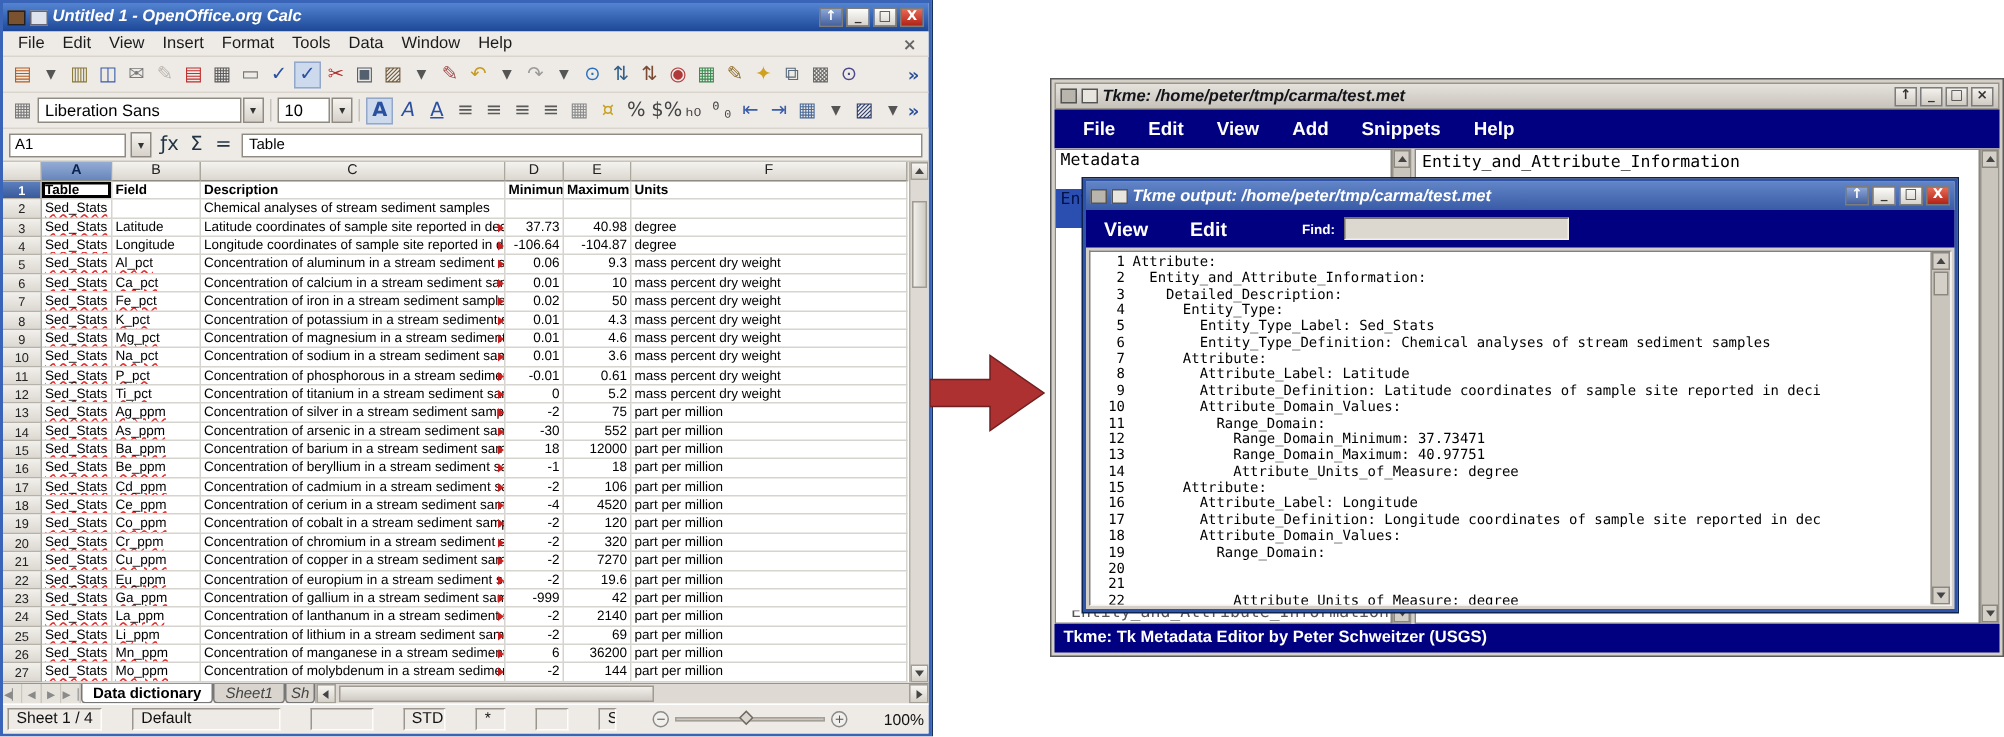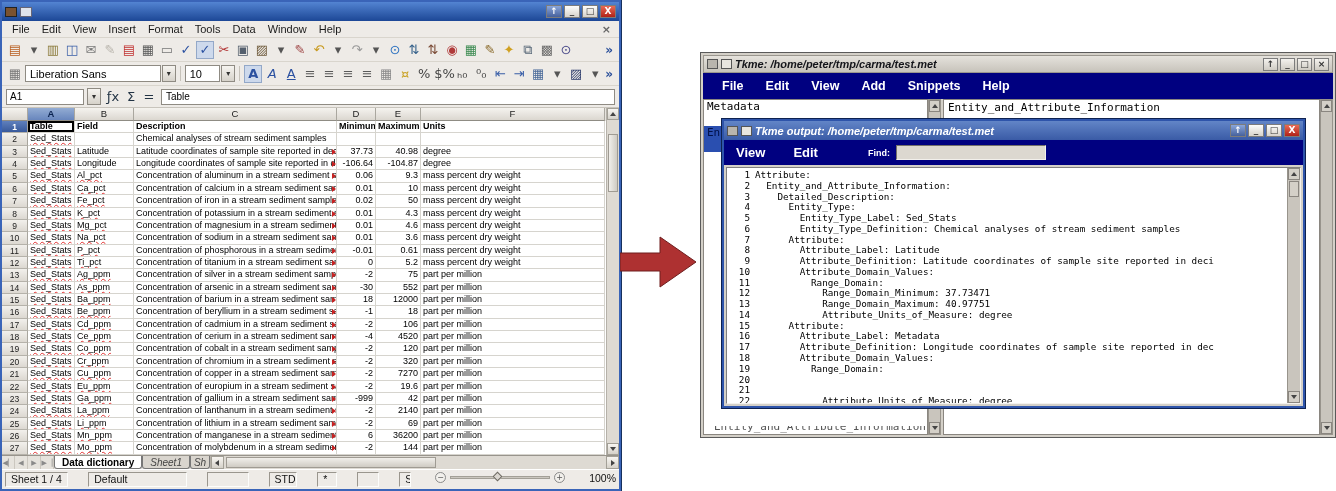--- a/index.html
+++ b/index.html
@@ -79,21 +79,21 @@
         border-right:1px solid #cbc7bf;color:#8a8a8a;font:7px "DejaVu Sans",sans-serif}
   .tab{flex:none;padding:0 7px;font:bold 10px/13px "Liberation Sans",sans-serif;background:#fff;color:#000;
        border:1px solid #777;border-top:none;border-radius:0 0 3px 3px}
   .tab.off{background:#d9d5ce;color:#444;font-weight:normal;font-style:italic;overflow:hidden}
   .tab.clip{width:20px;padding:0 3px}
   .hs{flex:1;display:flex;align-items:stretch;background:#dedad3;border-left:1px solid #b5b1a9}
   .hbtn{width:13px;flex:none;background:linear-gradient(#f8f6f2,#d5d1c9);border:1px solid #a3a097;
         display:flex;align-items:center;justify-content:center}
   .hthumb{width:210px;margin:1px 0 1px 2px;background:linear-gradient(#f1efeb,#cfcbc3);border:1px solid #9f9b93}
   .hspace{flex:1}
-  .c-status{height:20px;flex:none;display:flex;align-items:flex-start;gap:20px;padding:2px 3px;background:#eeebe7;
+  .c-status{height:20px;flex:none;display:flex;align-items:center;gap:20px;padding:2px 3px;background:#eeebe7;
             border-top:1px solid #fff;font:10.5px "Liberation Sans",sans-serif;color:#111}
   .scell{height:15px;line-height:13px;padding:0 5px;border:1px solid;border-color:#9a968e #fdfdfb #fdfdfb #9a968e;
          white-space:nowrap;overflow:hidden}
   .zw{display:flex;align-items:center;gap:4px;width:138px;flex:none;padding:0 4px}
   .zbtn{width:11px;height:11px;border-radius:50%;border:1px solid #8a8a8a;color:#555;flex:none;
         font:8px/9px "DejaVu Sans",sans-serif;text-align:center;background:#f2f0ec}
   .ztrack{flex:1;height:3px;background:#cbc7bf;border:1px solid #a3a097;position:relative}
   .zthumb{position:absolute;left:44%;top:-4px;width:7px;height:7px;background:#dbd7d0;border:1px solid #6f6b63;
           transform:rotate(45deg)}
 
@@ -151,20 +151,21 @@
 </style>
 </head>
 <body>
 
 <div class="screen">
 
   <div class="win" id="calc">
     <div class="c-title">
       <span class="t-ico app"></span>
       <span class="t-ico shade"></span>
+      <span>Untitled 1 - OpenOffice.org Calc</span>
       <span class="t-btns">
         <span class="tbn up">↑</span>
         <span class="tbn">_</span>
         <span class="tbn">□</span>
         <span class="tbn close">X</span>
       </span>
     </div>
     <div class="c-menu">
       <span class="mi">File</span>
         <span class="mi">Edit</span>
@@ -228,21 +229,21 @@
           <span class="tbi" style="color: rgb(42, 80, 160); text-decoration: underline;">A</span>
           <span class="tbi" style="color: rgb(90, 90, 90);">≡</span>
           <span class="tbi" style="color: rgb(90, 90, 90);">≡</span>
           <span class="tbi" style="color: rgb(90, 90, 90);">≡</span>
           <span class="tbi" style="color: rgb(90, 90, 90);">≡</span>
           <span class="tbi" style="color: rgb(138, 138, 138);">▦</span>
           <span class="tbi" style="color: rgb(200, 160, 32);">¤</span>
           <span class="tbi" style="color: rgb(68, 68, 68);">%</span>
           <span class="tbi" style="color: rgb(68, 68, 68);">$%</span>
           <span class="tbi" style="color: rgb(68, 68, 68);">ₕ₀</span>
-          <span class="tbi" style="color: rgb(68, 68, 68);">⁰₀</span>
+          <span class="tbi" style="color: rgb(68, 68, 68); font-family: Liberation Mono, monospace;">⁰₀</span>
           <span class="tbi" style="color: rgb(58, 95, 168);">⇤</span>
           <span class="tbi" style="color: rgb(58, 95, 168);">⇥</span>
           <span class="tbi" style="color: rgb(74, 106, 154);">▦</span>
           <span class="tbi" style="color: rgb(85, 85, 85);">▾</span>
           <span class="tbi" style="color: rgb(42, 58, 106);">▨</span>
           <span class="tbi" style="color: rgb(85, 85, 85);">▾</span>
         </span>
       <span class="more">»</span>
     </div>
     <div class="c-formula">
@@ -609,20 +610,21 @@
       </div>
       <div class="ksb">
         <span class="ksbtn">
             <span class="tri up"></span>
           </span>
         <span class="ksbtn">
             <span class="tri down"></span>
           </span>
       </div>
     </div>
+    <div class="k-status">Tkme: Tk Metadata Editor by Peter Schweitzer (USGS)</div>
   </div>
 
   <div class="win" id="tkout">
     <div class="o-title">
       <span class="k-ico"></span>
       <span class="k-ico small"></span>
       <span>Tkme output: /home/peter/tmp/carma/test.met</span>
       <span class="t-btns">
         <span class="tbn up">↑</span>
         <span class="tbn">_</span>
@@ -646,21 +648,21 @@
           <div class="ln"><span class="lnum">6</span><span>        Entity_Type_Definition: Chemical analyses of stream sediment samples</span></div>
           <div class="ln"><span class="lnum">7</span><span>      Attribute:</span></div>
           <div class="ln"><span class="lnum">8</span><span>        Attribute_Label: Latitude</span></div>
           <div class="ln"><span class="lnum">9</span><span>        Attribute_Definition: Latitude coordinates of sample site reported in deci</span></div>
           <div class="ln"><span class="lnum">10</span><span>        Attribute_Domain_Values:</span></div>
           <div class="ln"><span class="lnum">11</span><span>          Range_Domain:</span></div>
           <div class="ln"><span class="lnum">12</span><span>            Range_Domain_Minimum: 37.73471</span></div>
           <div class="ln"><span class="lnum">13</span><span>            Range_Domain_Maximum: 40.97751</span></div>
           <div class="ln"><span class="lnum">14</span><span>            Attribute_Units_of_Measure: degree</span></div>
           <div class="ln"><span class="lnum">15</span><span>      Attribute:</span></div>
-          <div class="ln"><span class="lnum">16</span><span>        Attribute_Label: Metadata</span></div>
+          <div class="ln"><span class="lnum">16</span><span>        Attribute_Label: Longitude</span></div>
           <div class="ln"><span class="lnum">17</span><span>        Attribute_Definition: Longitude coordinates of sample site reported in dec</span></div>
           <div class="ln"><span class="lnum">18</span><span>        Attribute_Domain_Values:</span></div>
           <div class="ln"><span class="lnum">19</span><span>          Range_Domain:</span></div>
           <div class="ln"><span class="lnum">20</span></div>
           <div class="ln"><span class="lnum">21</span></div>
           <div class="ln"><span class="lnum">22</span><span>            Attribute_Units_of_Measure: degree</span></div>
         </div>
       <div class="osb">
         <span class="ksbtn">
             <span class="tri up"></span>

